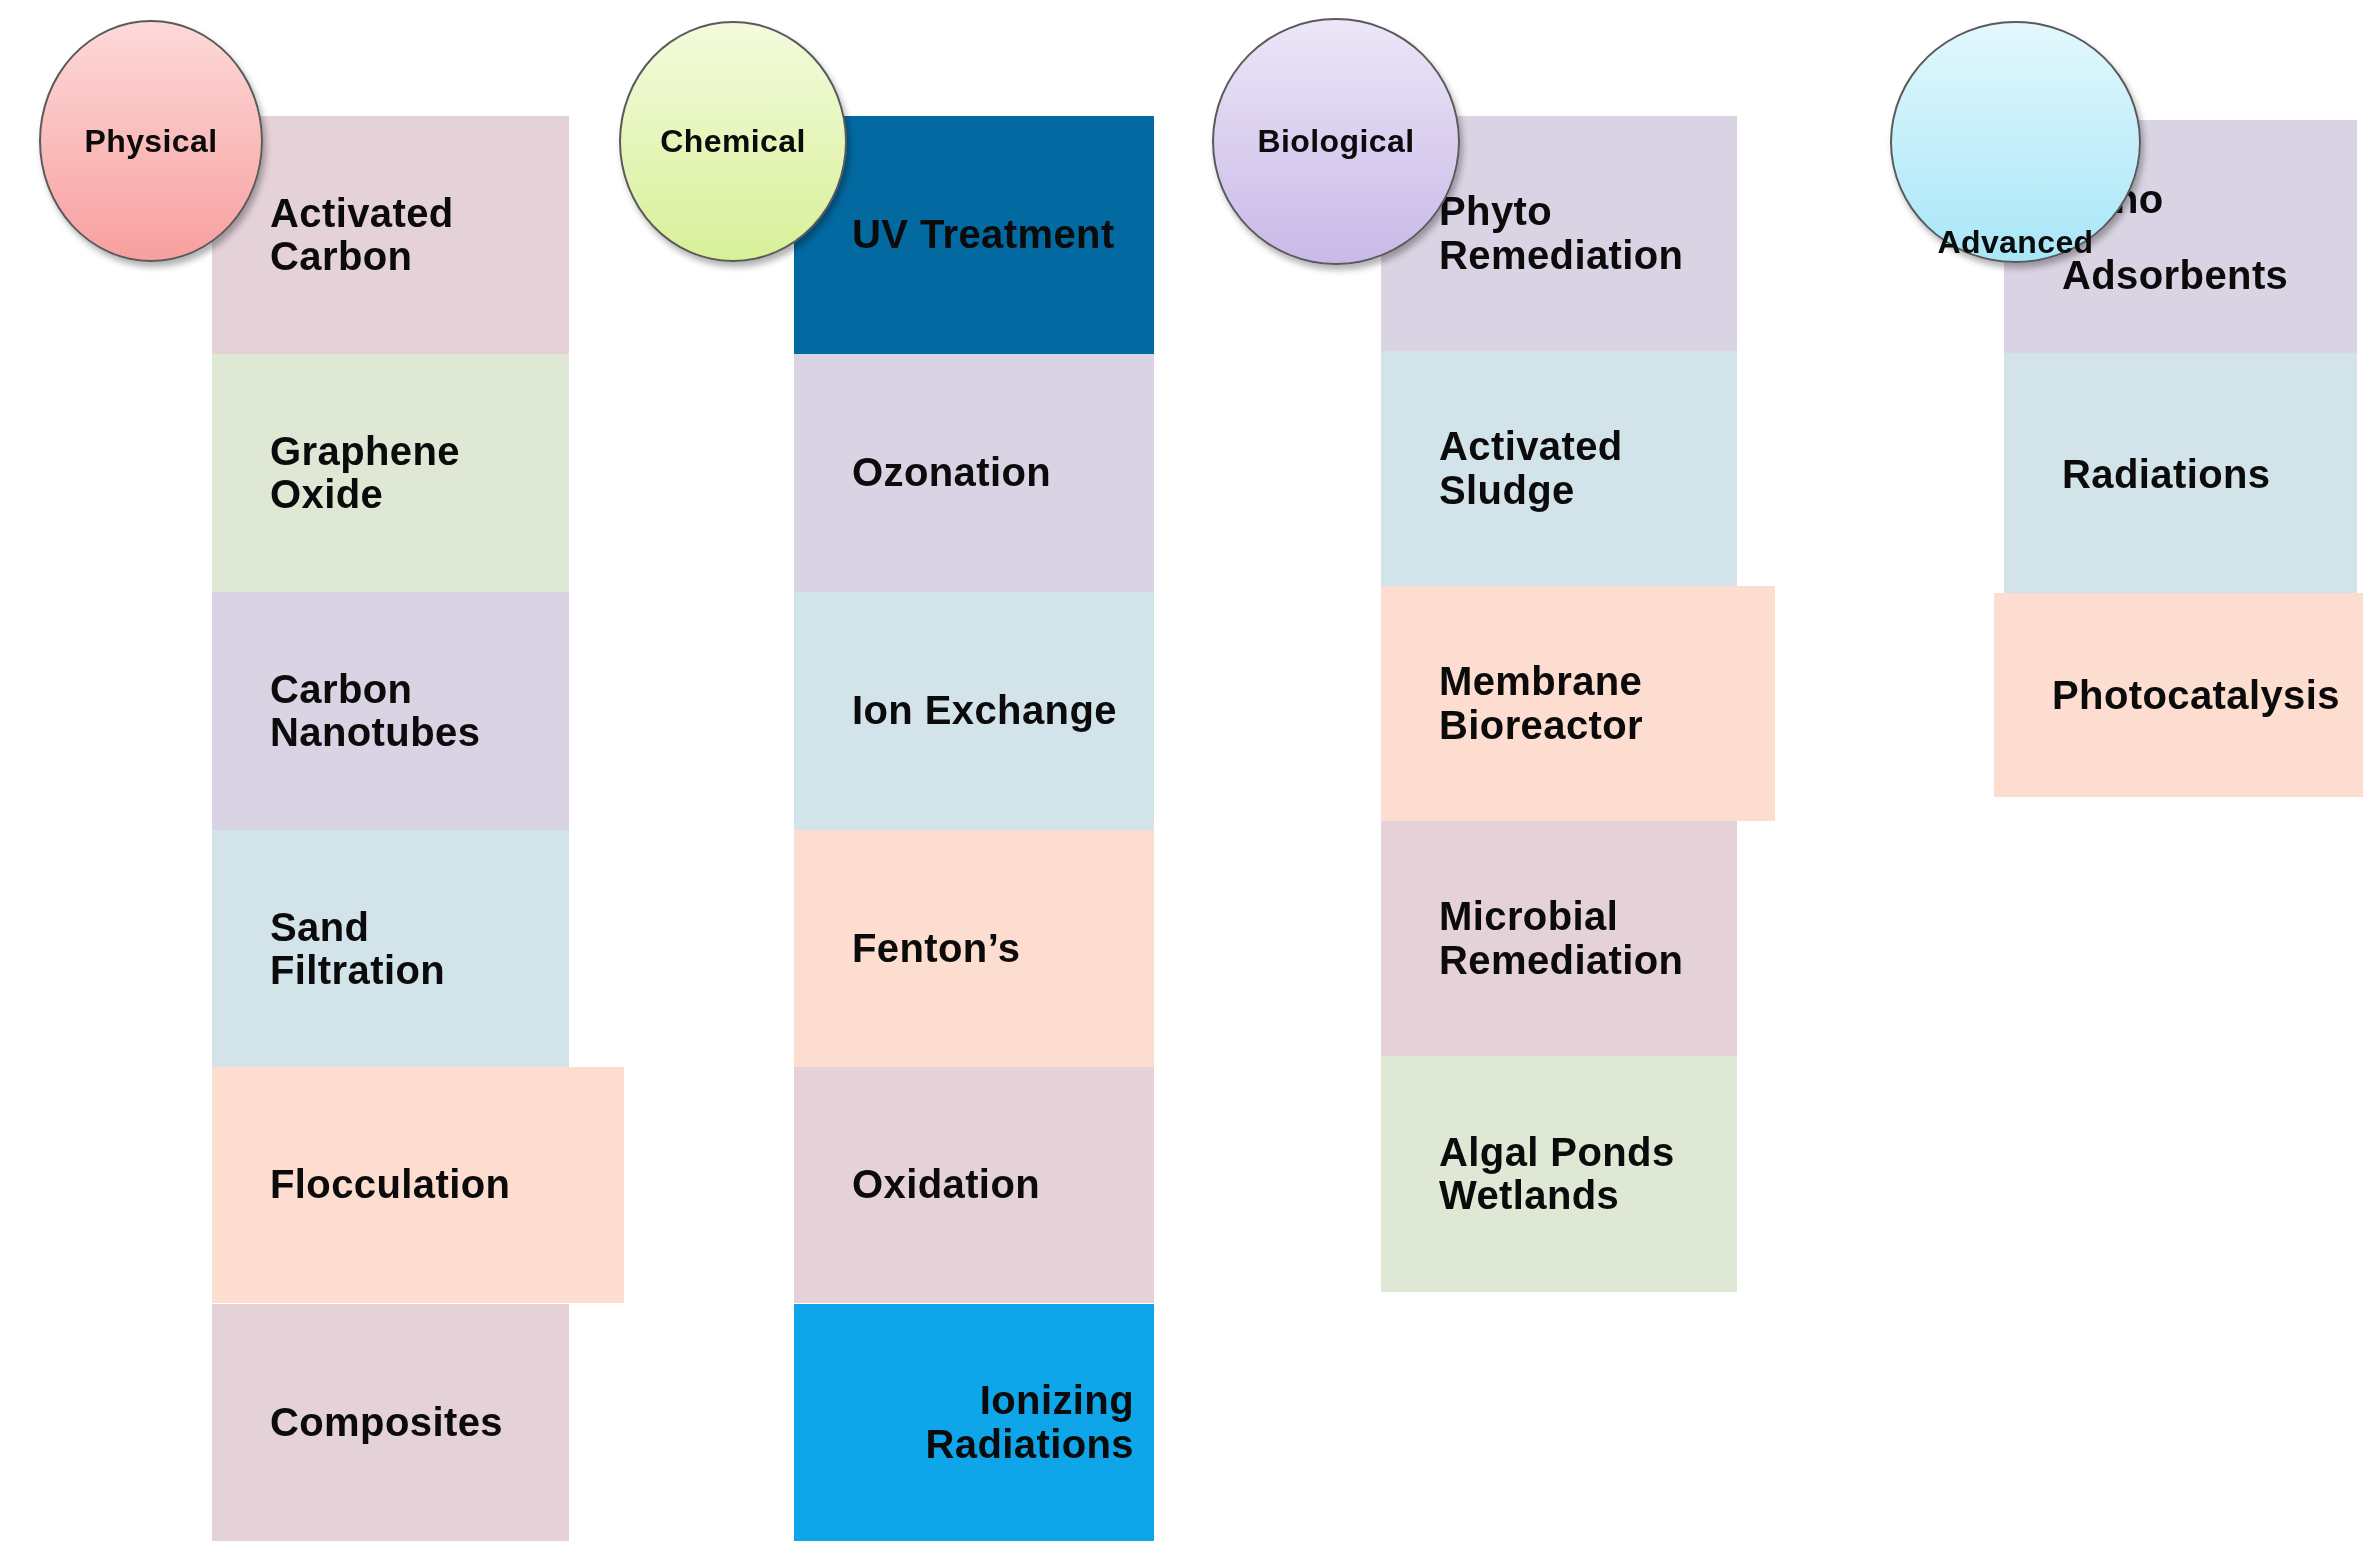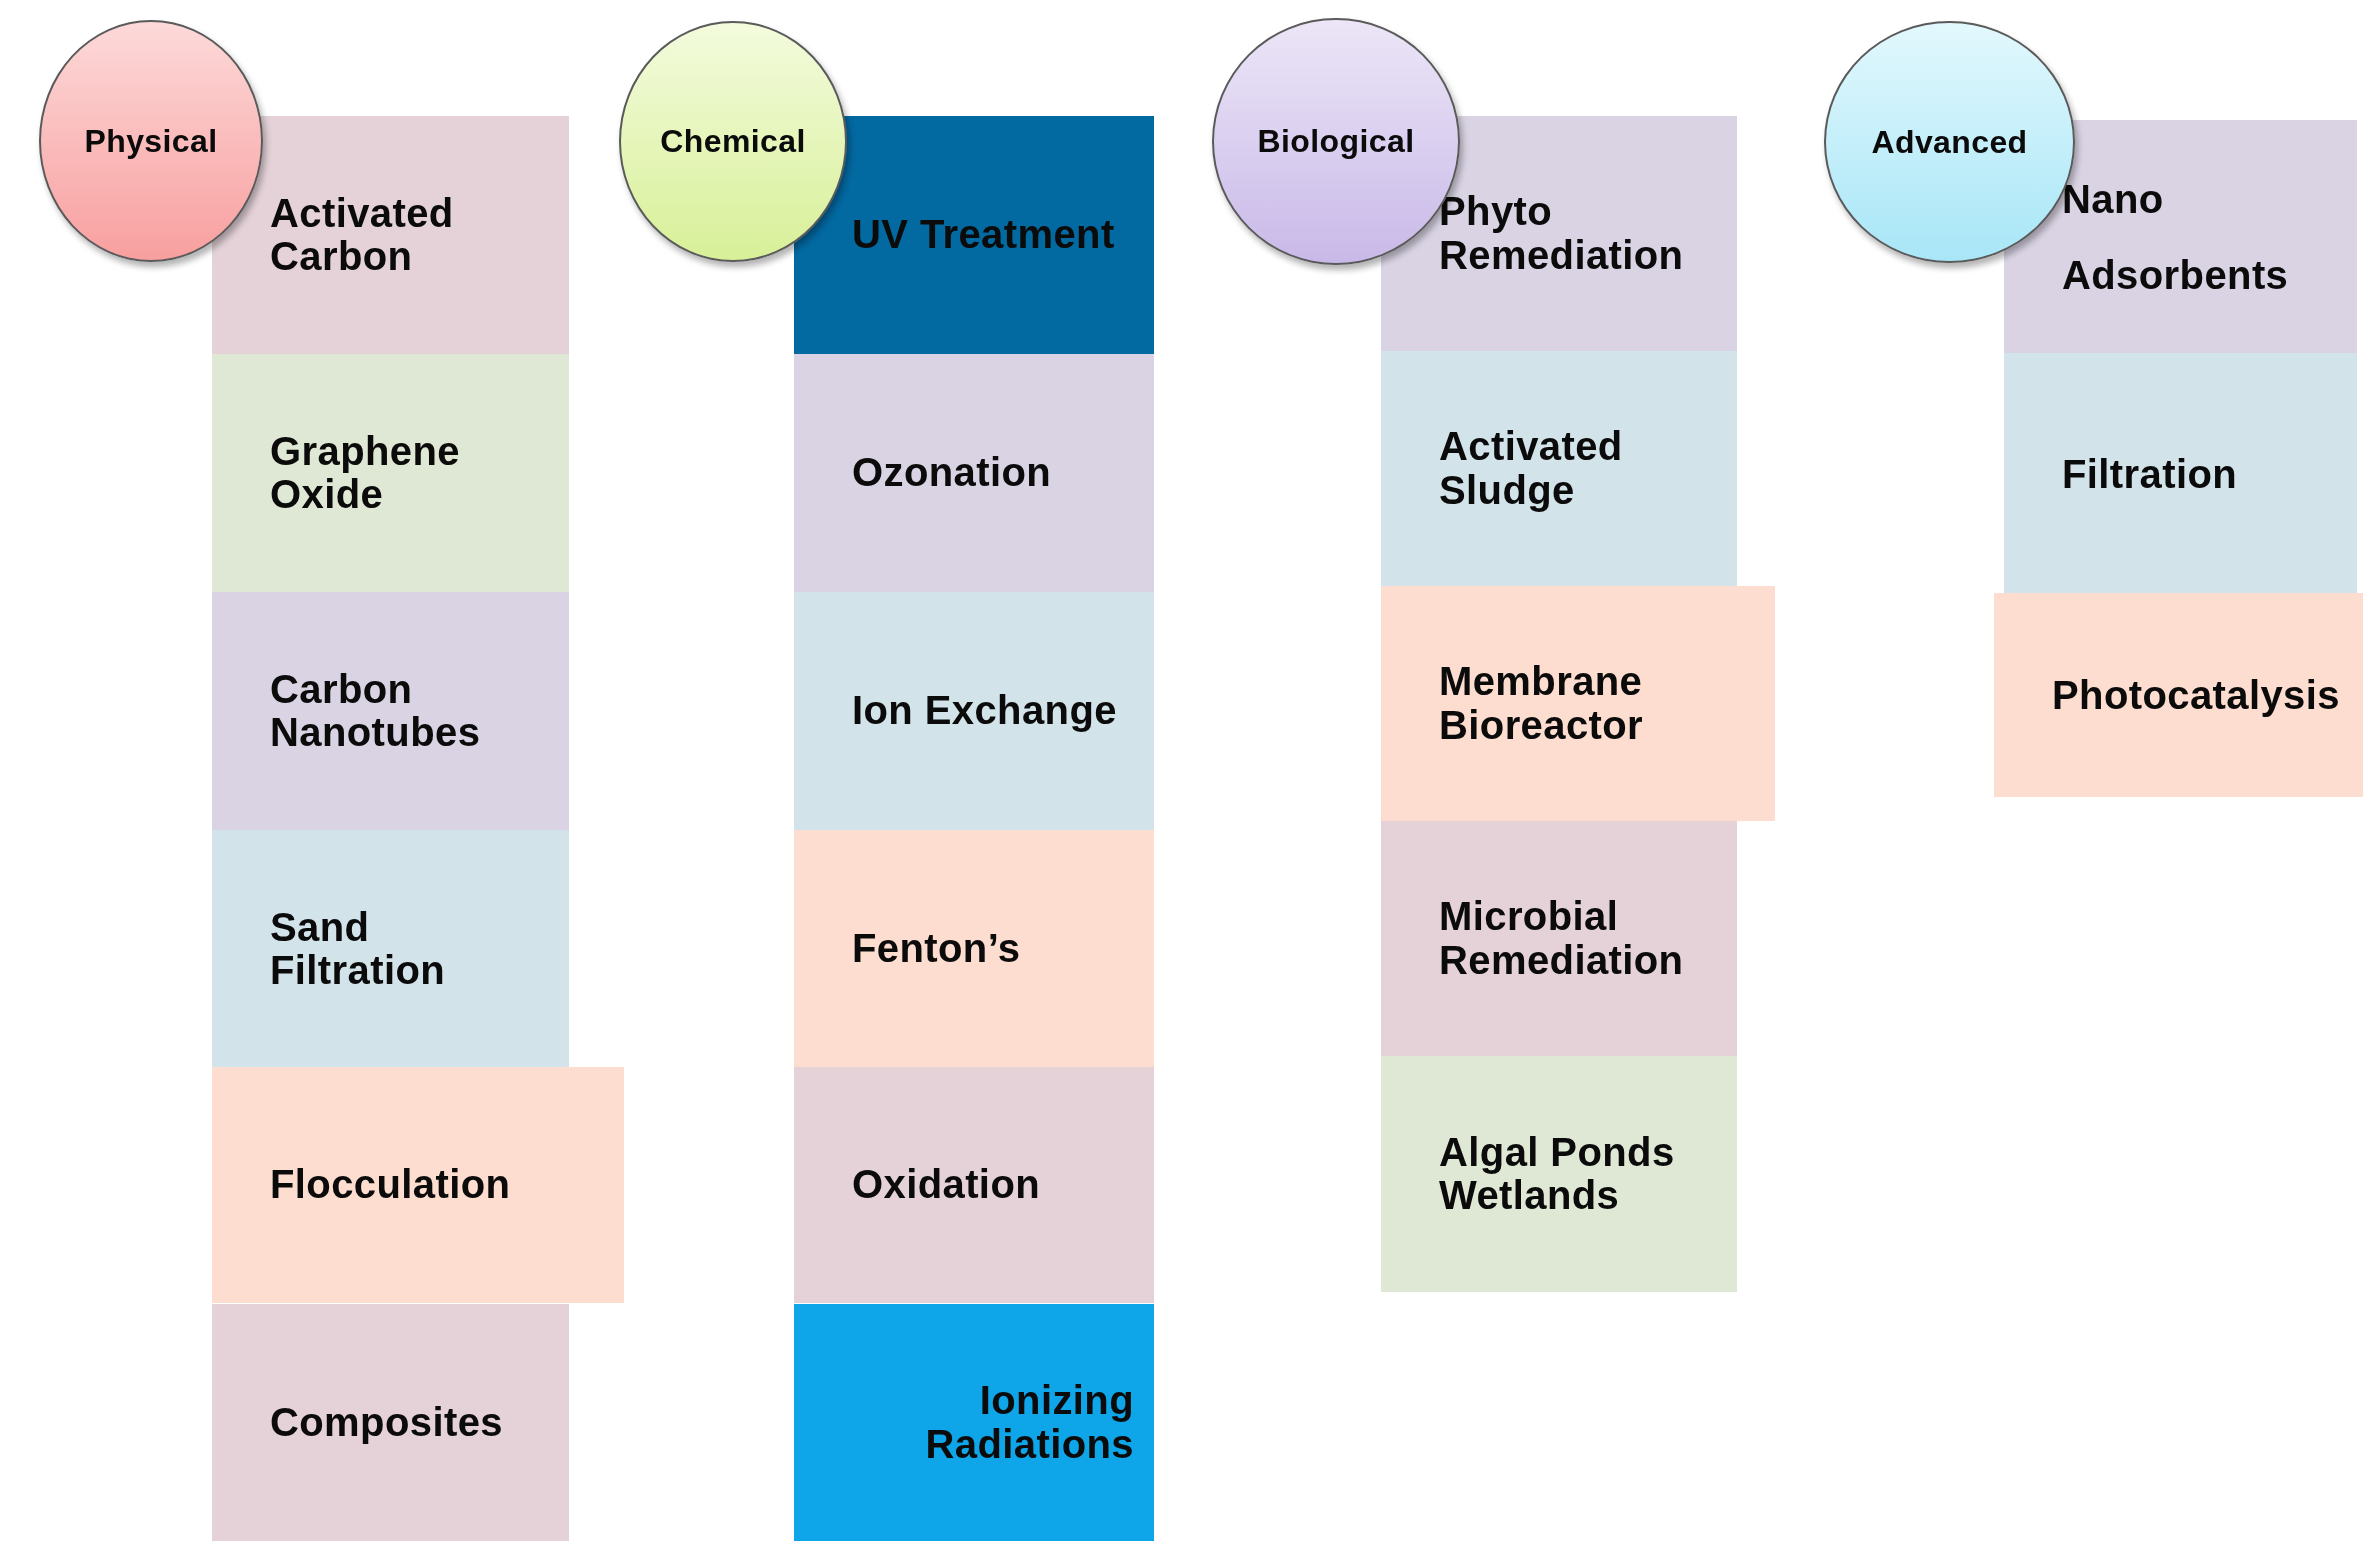--- a/index.html
+++ b/index.html
@@ -106,33 +106,33 @@
       <span>Microbial Remediation</span>
     </div>
   <div class="box" style="left: 1381px; top: 1056px; width: 356px; height: 236px; background-color: rgb(223, 232, 212);">
       <span>Algal Ponds Wetlands</span>
     </div>
 
   <div class="box wide-lines" style="left: 2004px; top: 120px; width: 353px; height: 233px; background-color: rgb(217, 211, 227);">
       <span>Nano Adsorbents</span>
     </div>
   <div class="box wide-lines" style="left: 2004px; top: 353px; width: 353px; height: 241px; background-color: rgb(211, 227, 234);">
-      <span>Filtration</span>
+      <span>Radiations</span>
     </div>
   <div class="box wide-lines" style="left: 1994px; top: 593px; width: 369px; height: 204px; background-color: rgb(252, 221, 207);">
       <span>Photocatalysis</span>
     </div>
 
   <div class="circle" style="left: 39px; top: 20px; width: 220px; height: 238px; background: linear-gradient(rgb(253, 217, 217), rgb(248, 159, 159));">
     <span class="circle-label">Physical</span>
   </div>
   <div class="circle" style="left: 619px; top: 21px; width: 224px; height: 237px; background: linear-gradient(rgb(243, 251, 221), rgb(216, 240, 152));">
     <span class="circle-label">Chemical</span>
   </div>
   <div class="circle" style="left: 1212px; top: 18.3px; width: 244px; height: 243px; background: linear-gradient(rgb(236, 230, 247), rgb(201, 185, 232));">
     <span class="circle-label">Biological</span>
   </div>
-  <div class="circle" style="left: 1824px; top: 21px; width: 247px; height: 238px; background: linear-gradient(rgb(226, 248, 253), rgb(168, 230, 247));">
+  <div class="circle" style="left: 1890px; top: 21px; width: 247px; height: 238px; background: linear-gradient(rgb(226, 248, 253), rgb(168, 230, 247)); align-items: flex-end;">
     <span class="circle-label">Advanced</span>
   </div>
 
 </div>
 
 
 </body></html>

